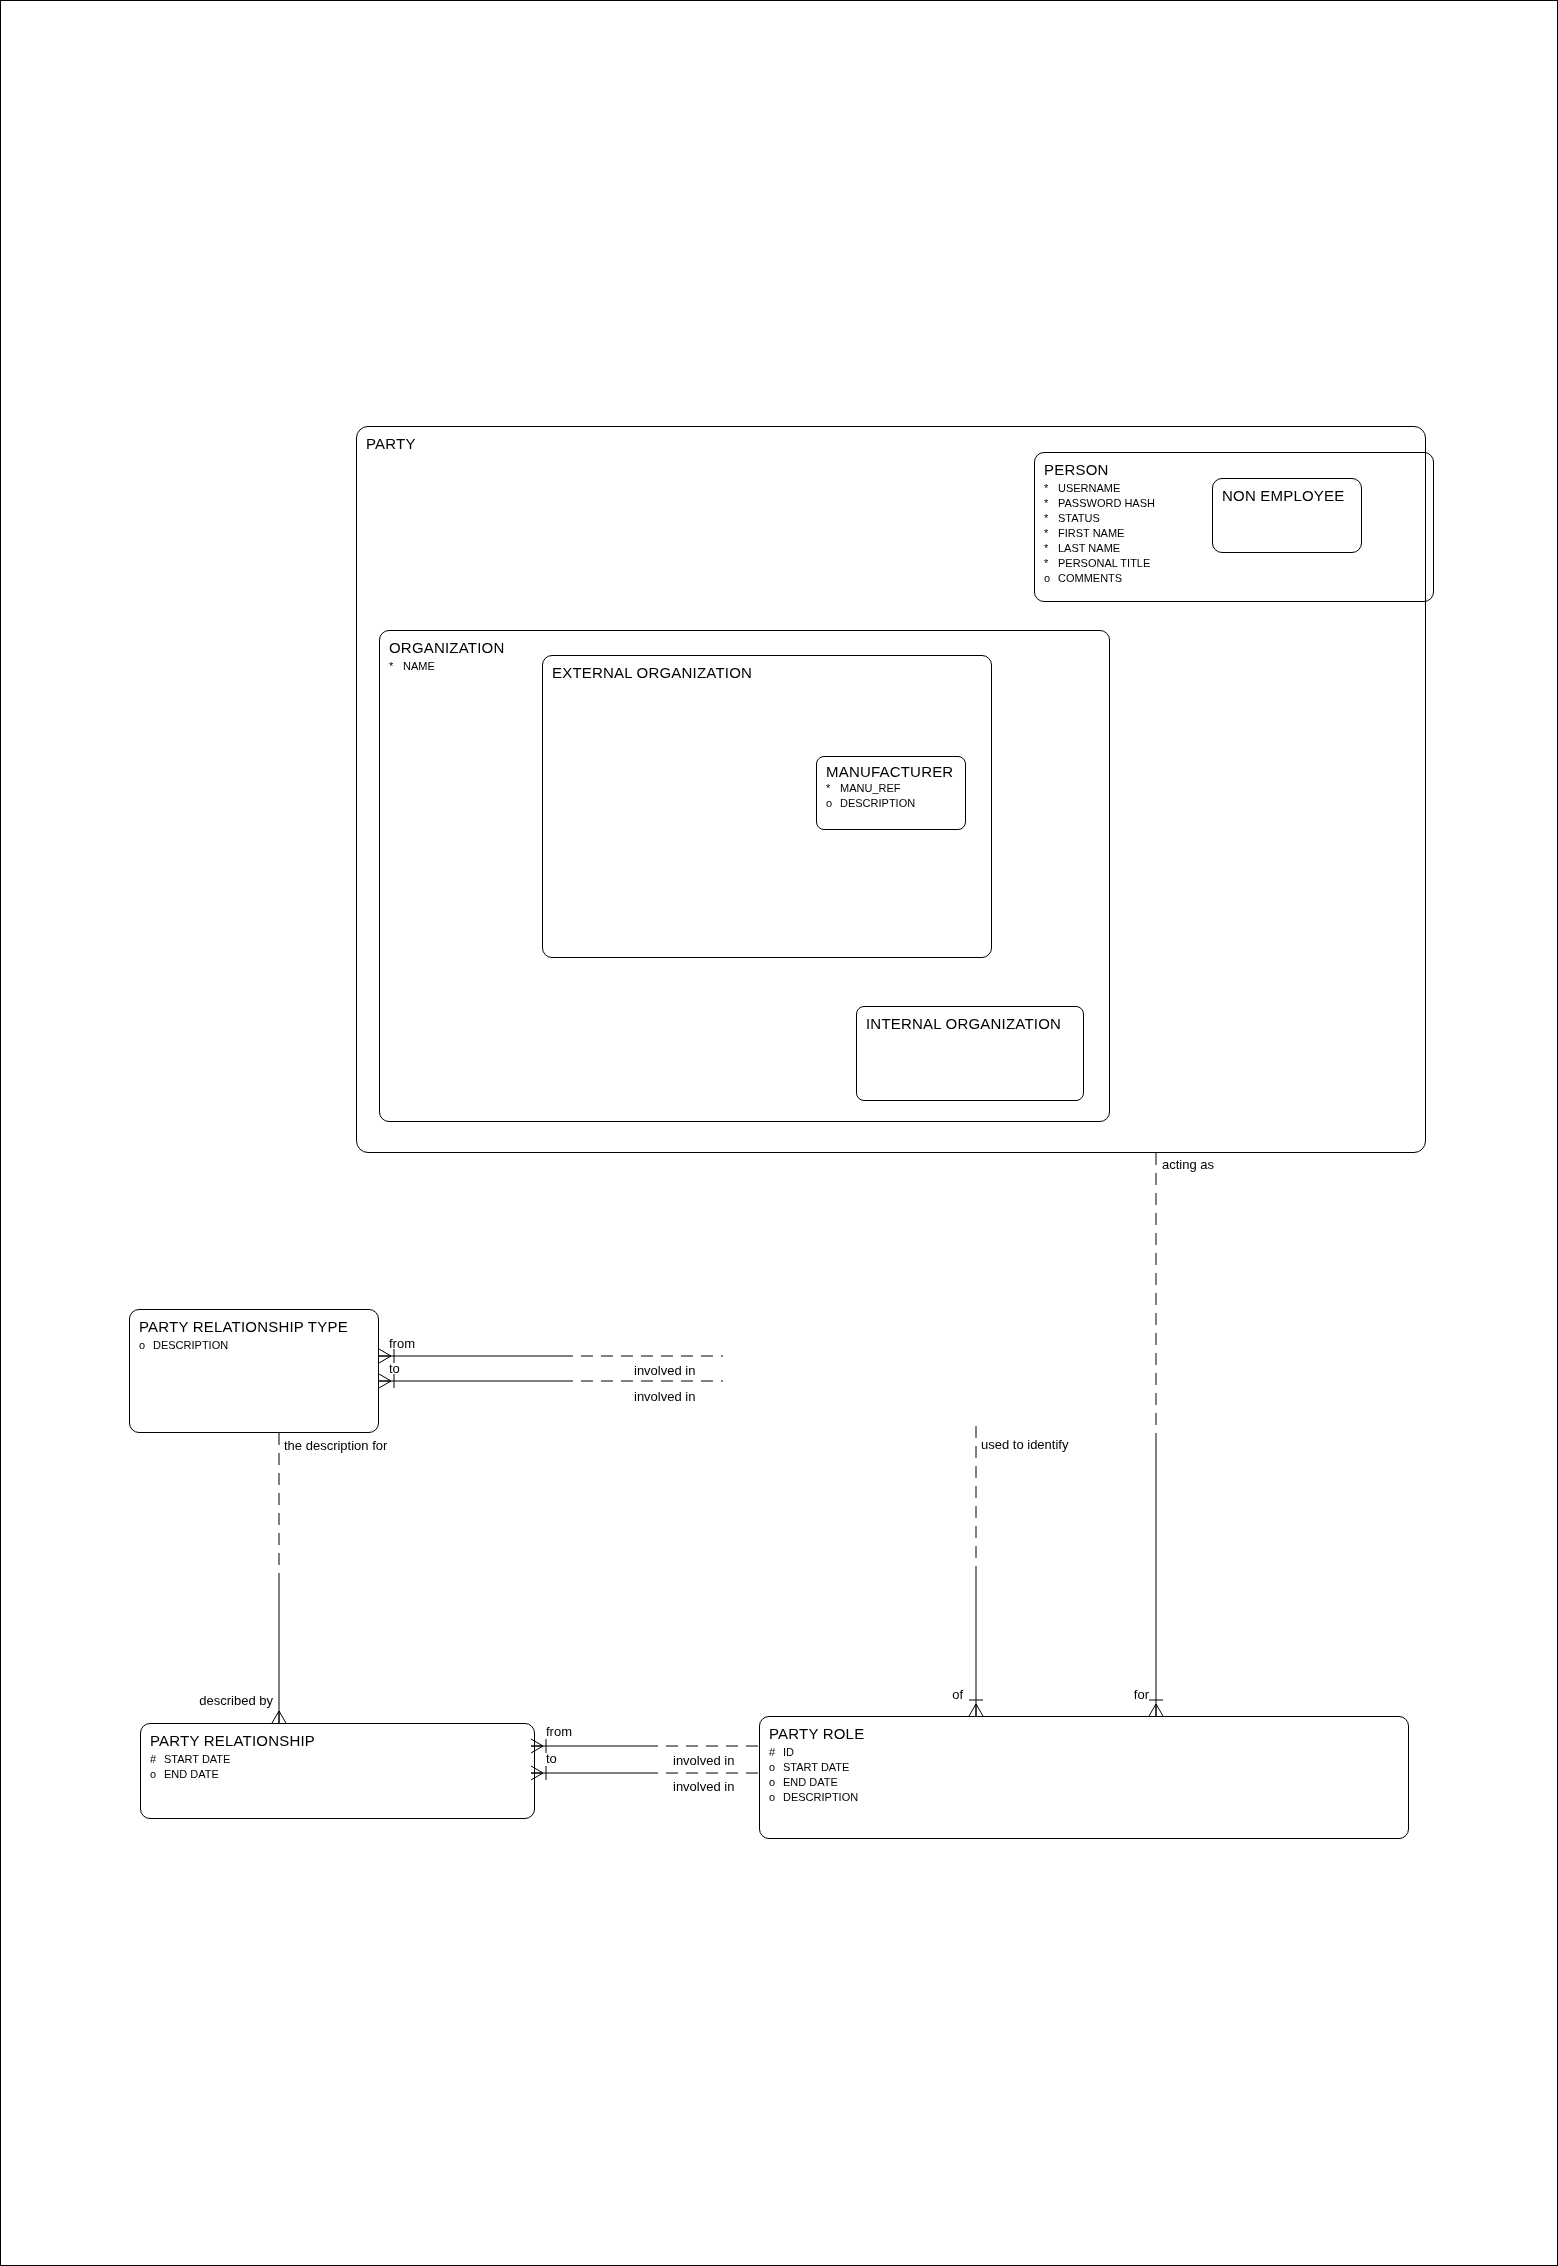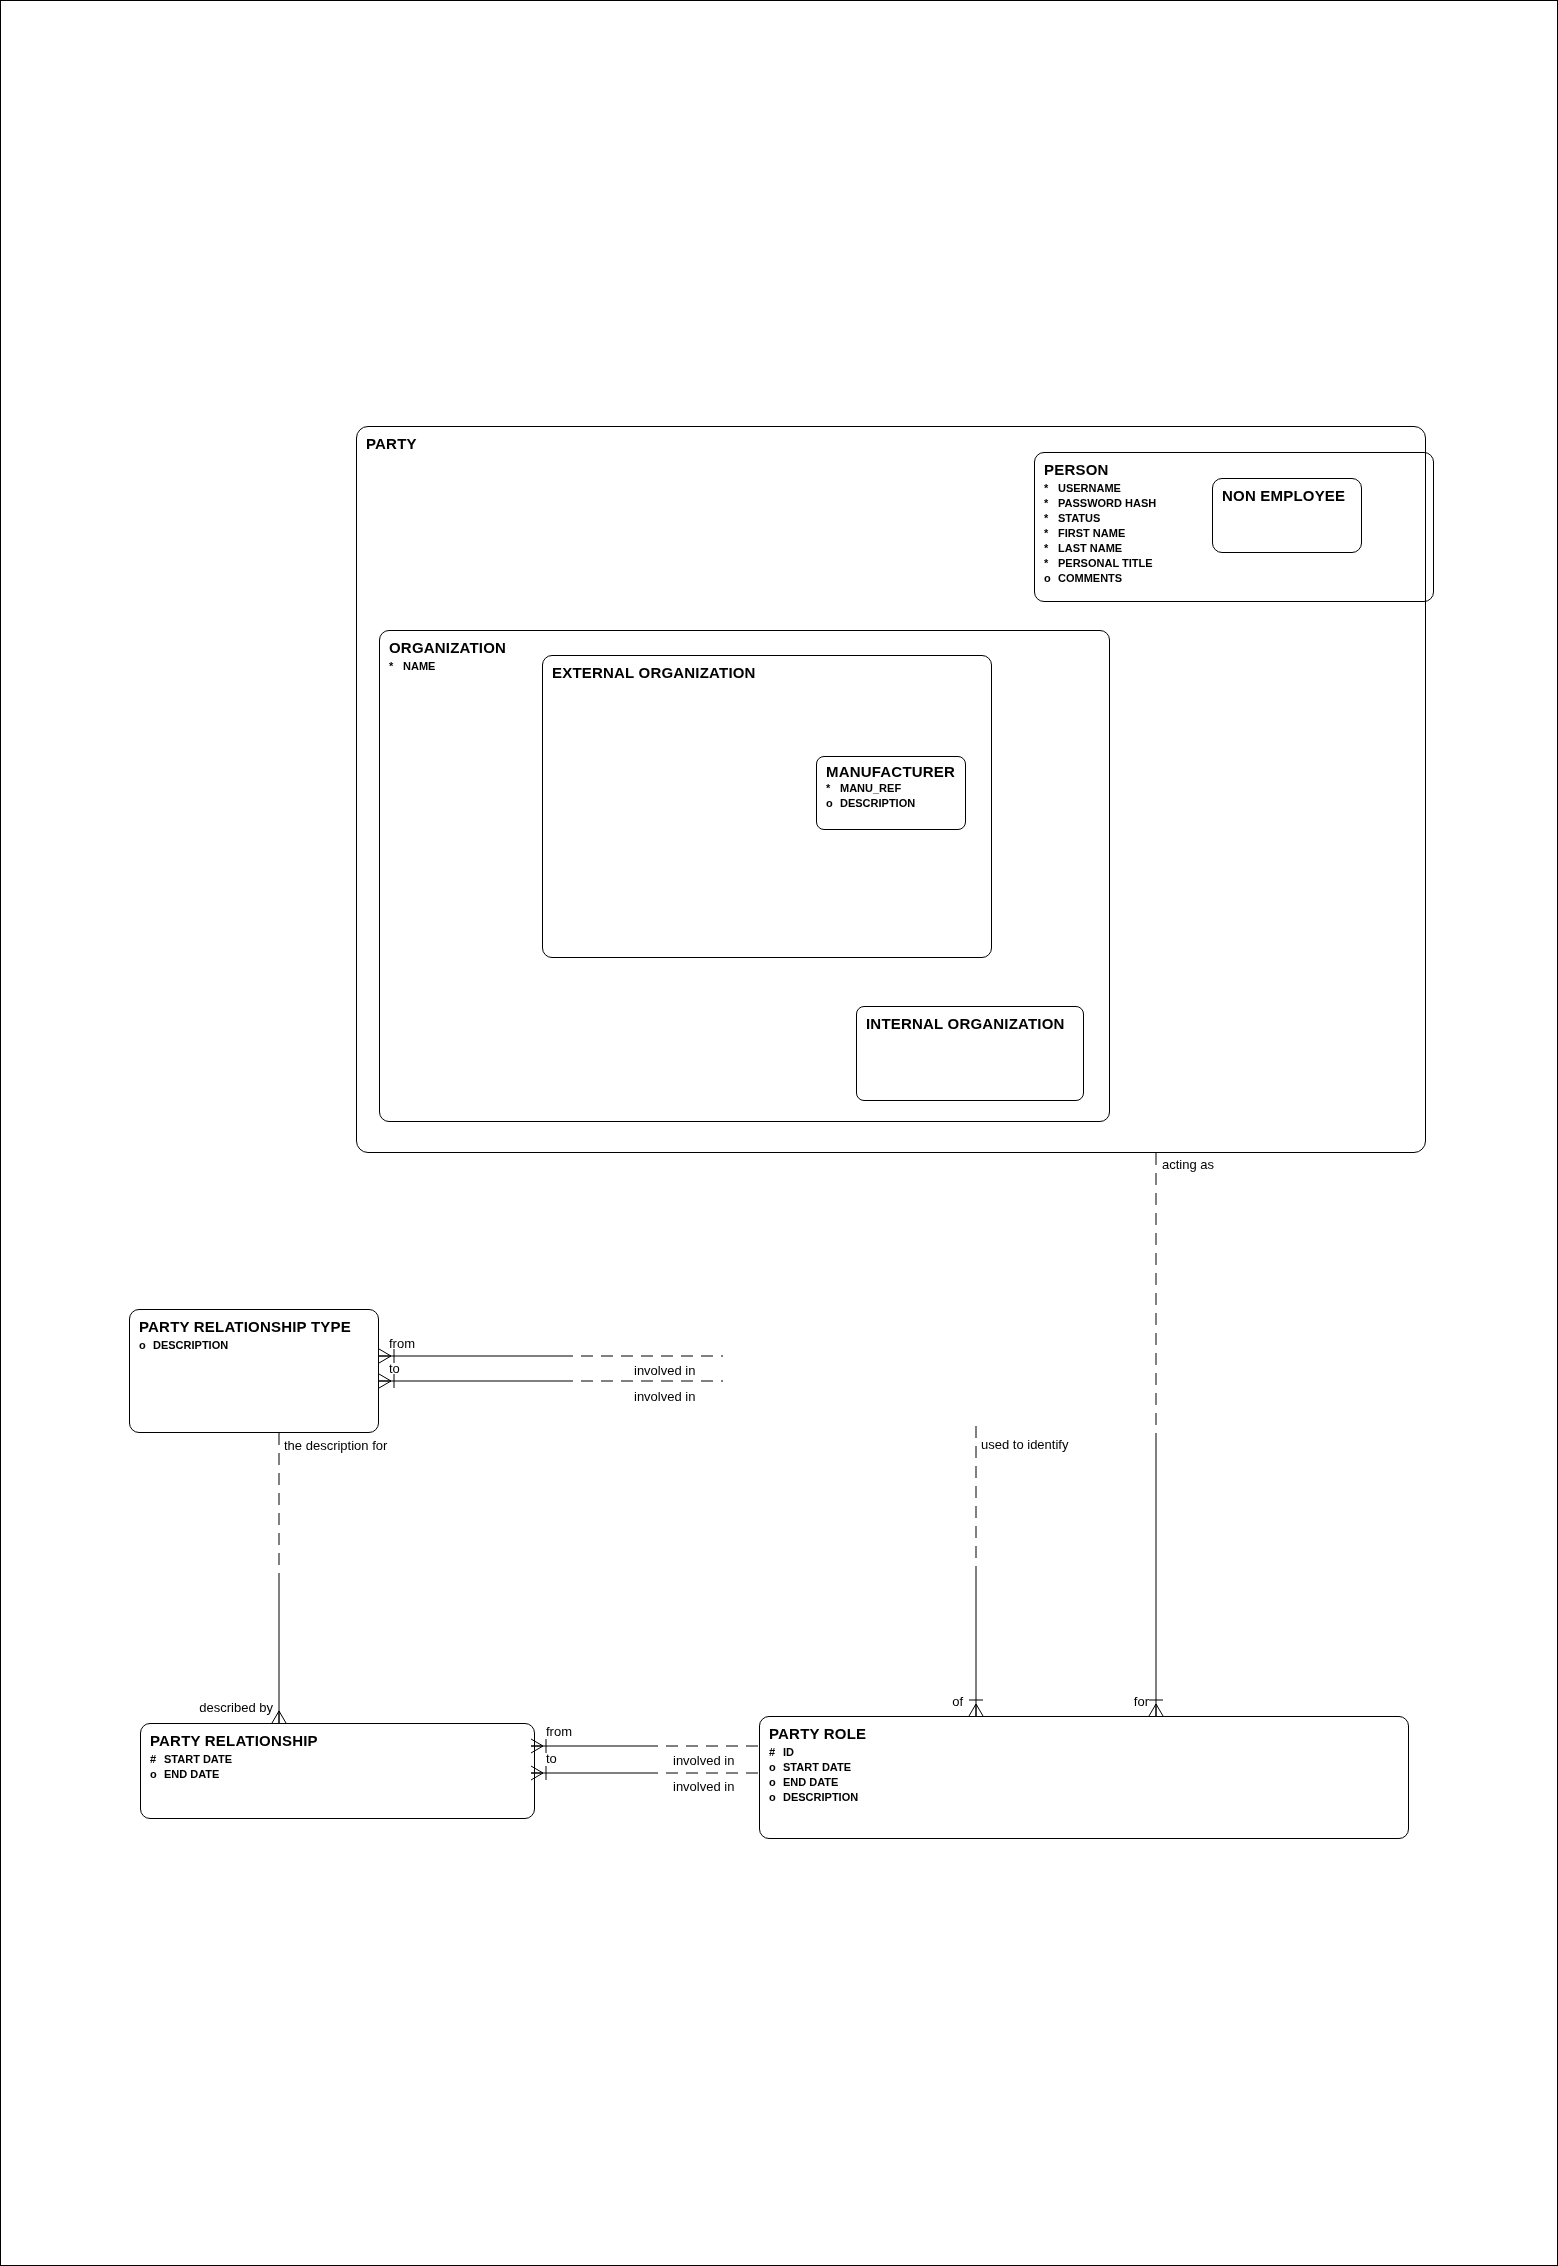--- a/index.html
+++ b/index.html
@@ -13,39 +13,38 @@
     color:#000;
     overflow:hidden;
   }
   #wires{position:absolute;left:0;top:0;width:1558px;height:2266px;pointer-events:none;}
   .entity{
     position:absolute;
     border:1px solid #000;
     border-radius:10px;
     box-sizing:border-box;
     background:transparent;
-    font-weight:bold;
   }
   .etitle{
     padding:8px 8px 0 9px;
     font-size:15px;
     line-height:17px;
     white-space:nowrap;
     letter-spacing:0.2px;
   }
   .attrs{padding:3px 8px 0 9px;}
   .arow{font-size:11px;line-height:15px;white-space:nowrap;}
   .am{display:inline-block;width:14px;}
   .rlabel{
     position:absolute;
     font-size:13px;
     line-height:14px;
     white-space:nowrap;
   }
-  .r-right{text-align:right;margin-top:7px;}
+  .r-right{text-align:right;}
 </style>
 </head>
 <body>
 
 <div id="page">
 
   <svg id="wires" viewBox="0 0 1558 2266" xmlns="http://www.w3.org/2000/svg">
     <g stroke="#000" stroke-width="1" fill="none">
 
       <g>

